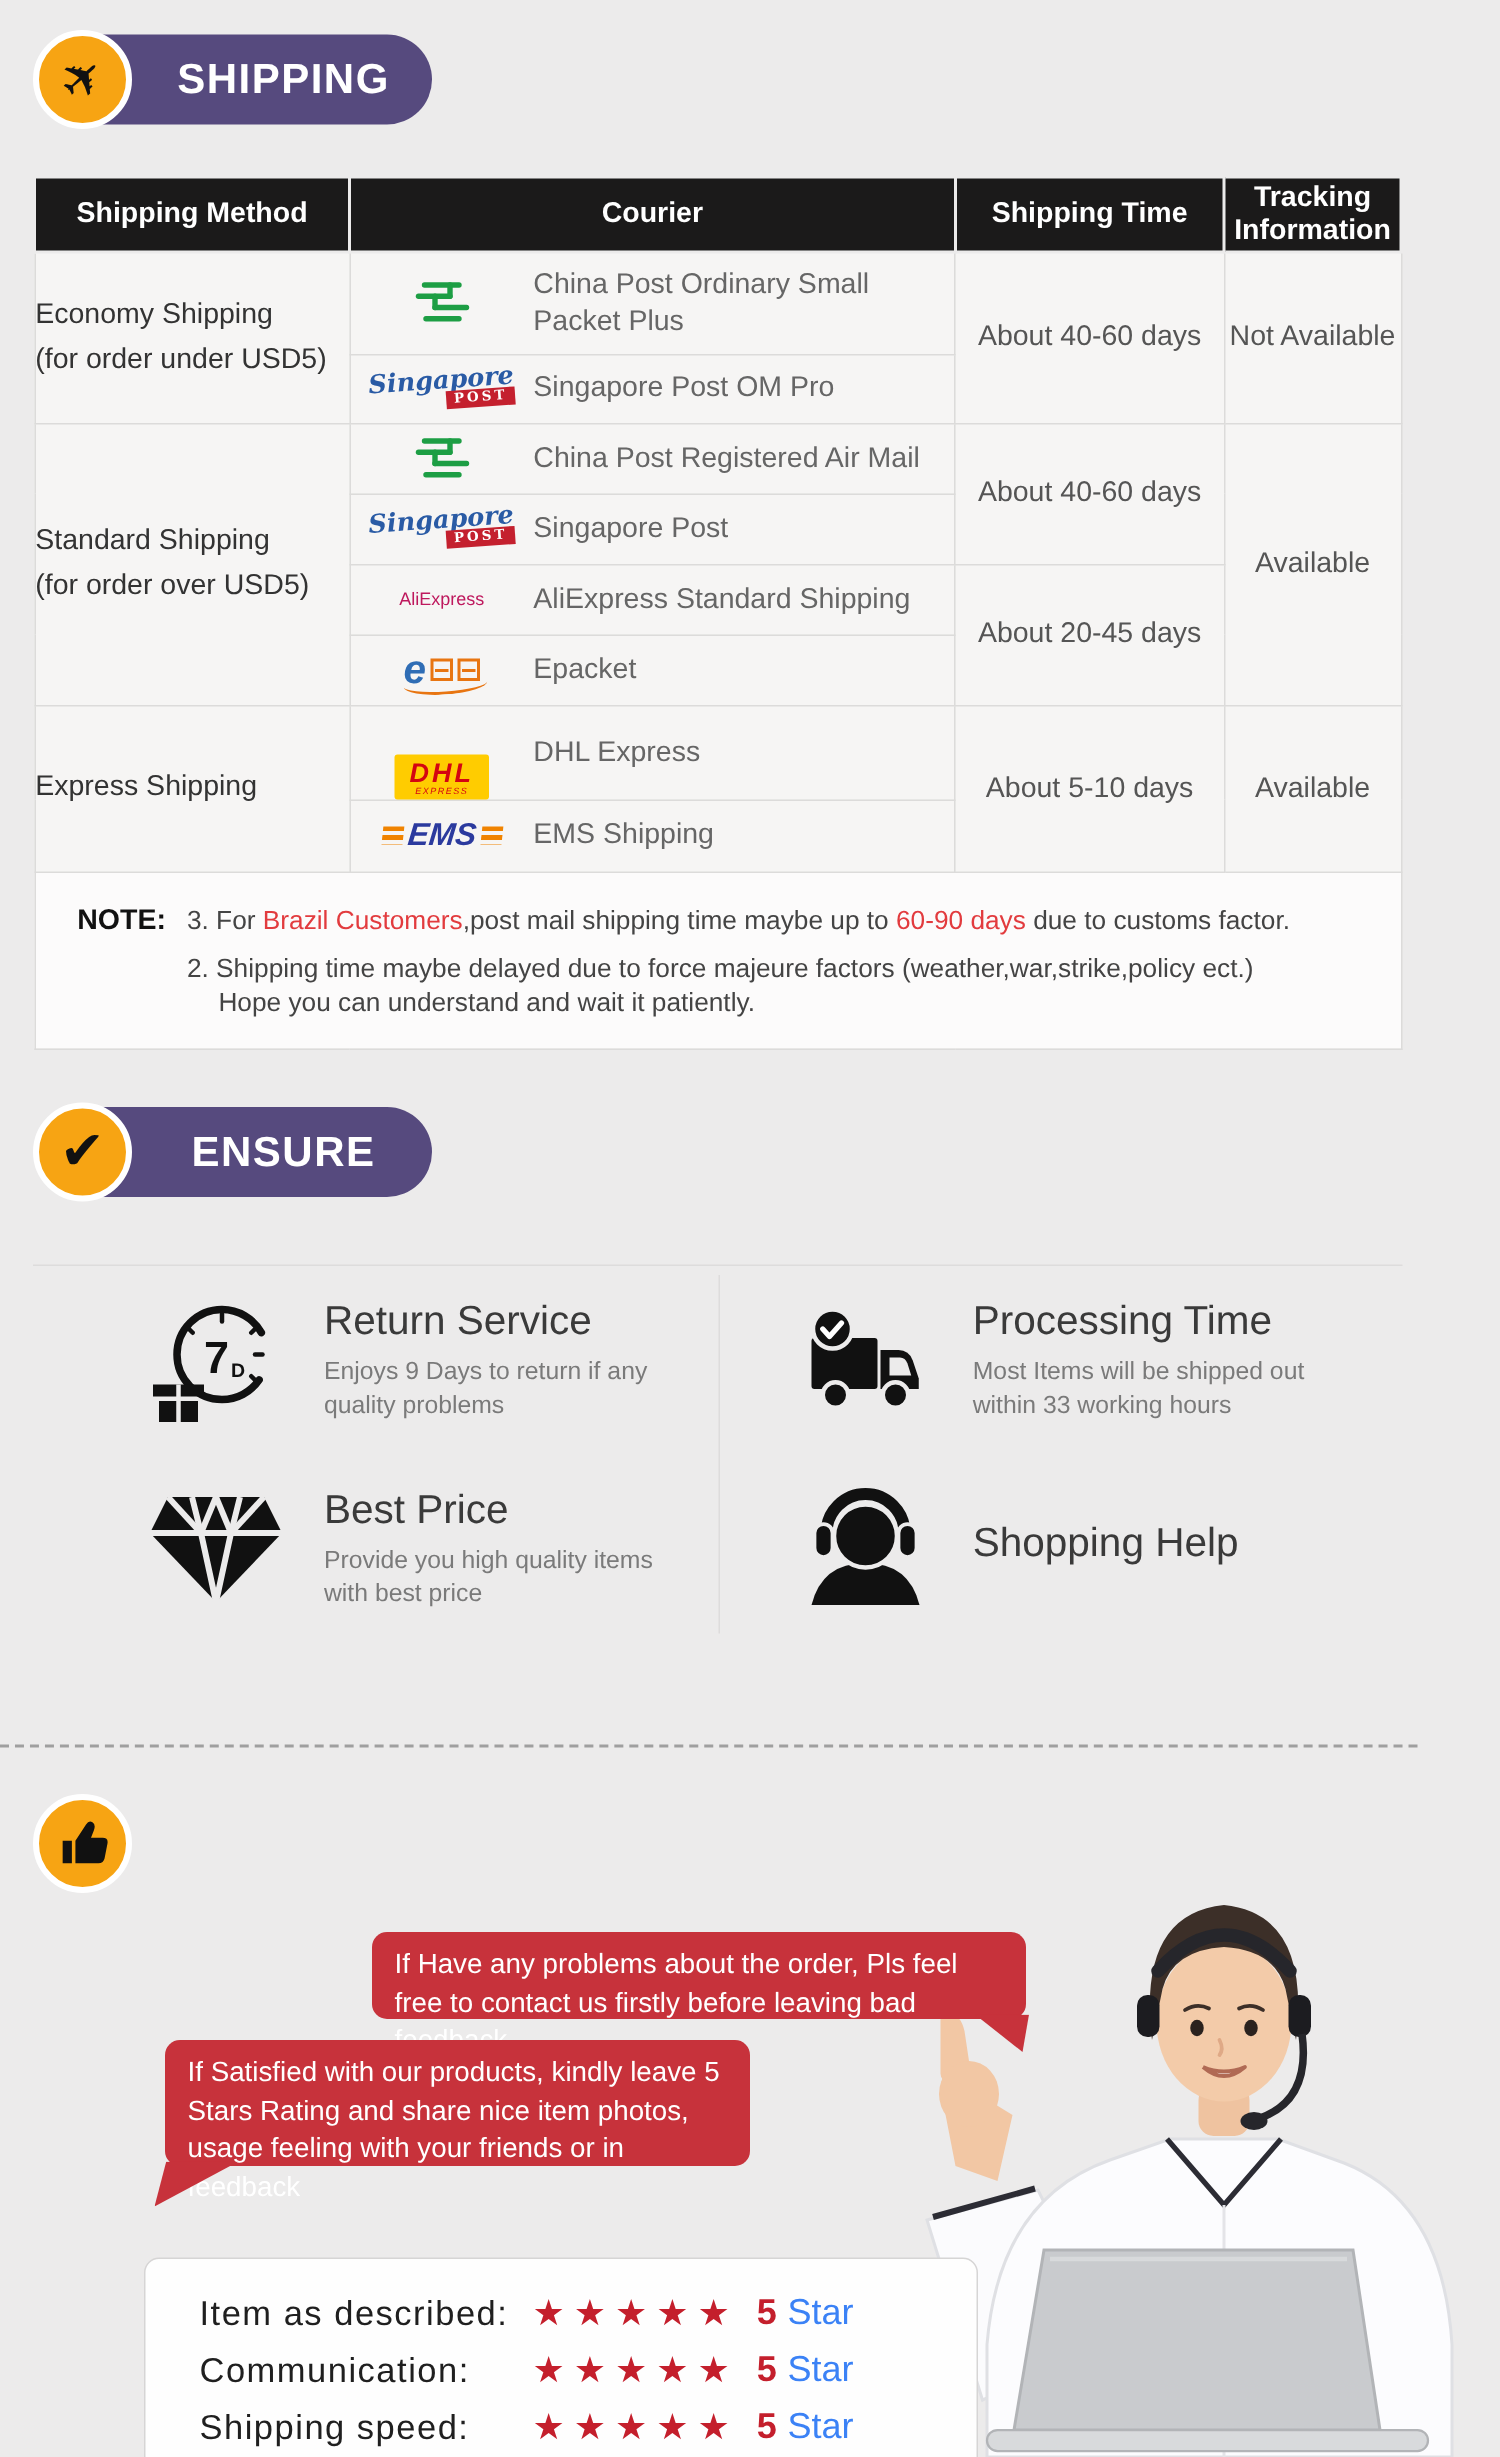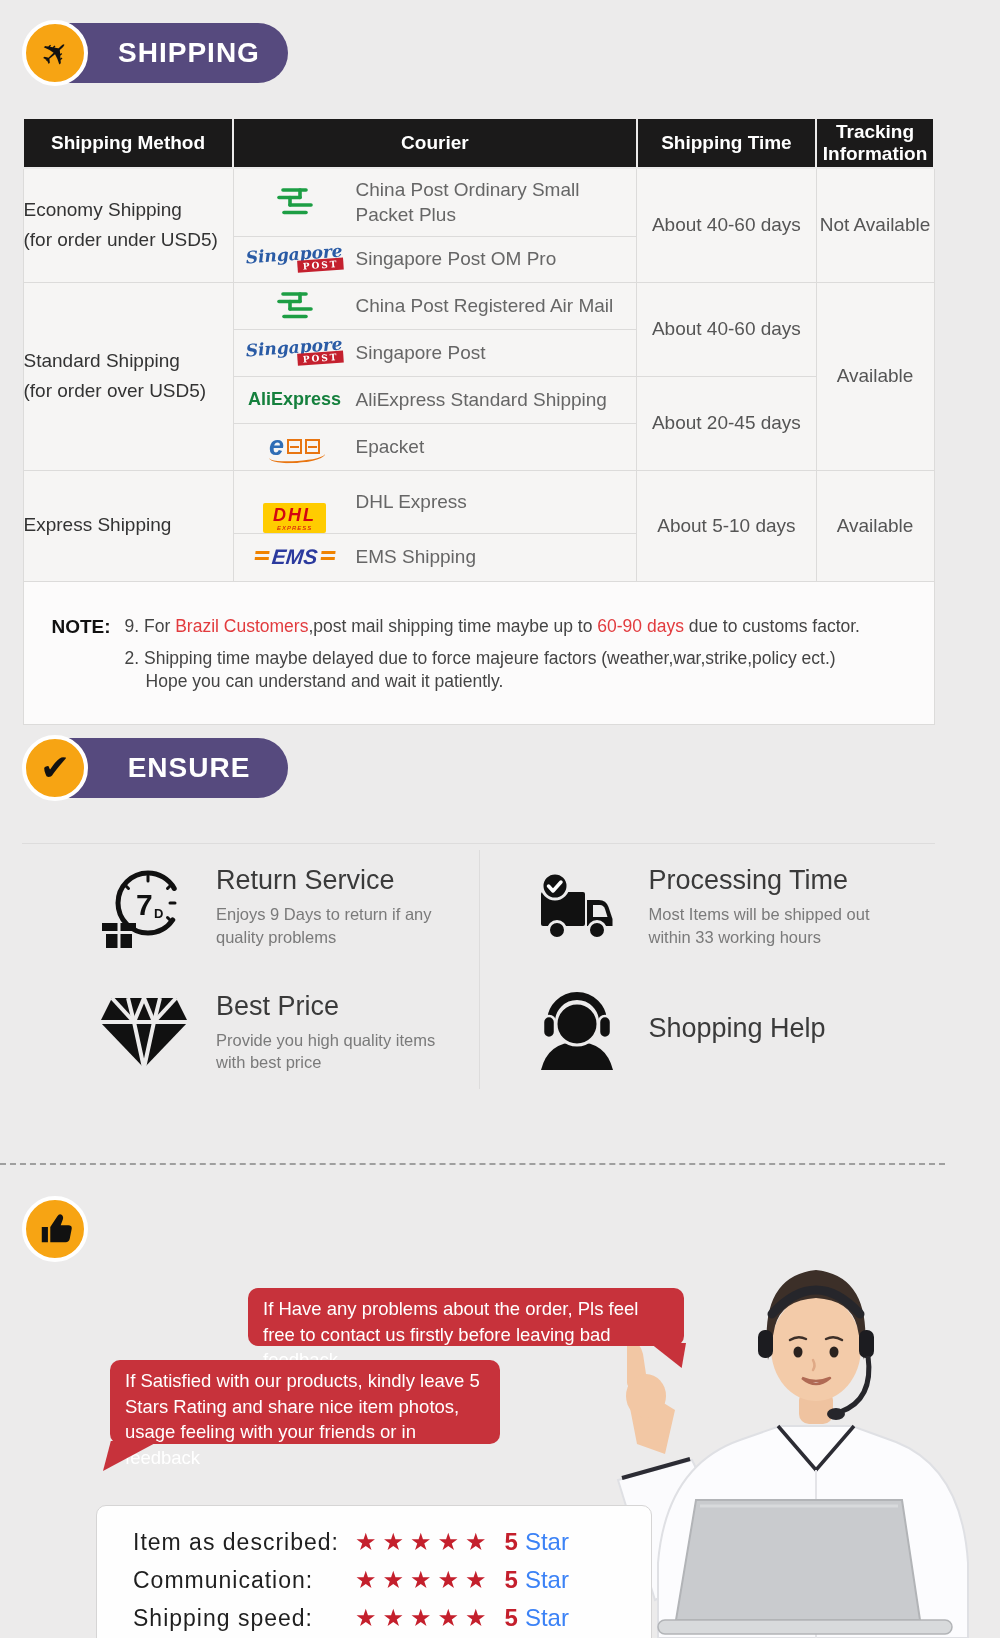--- a/index.html
+++ b/index.html
@@ -37,21 +37,21 @@
   .method-cell { text-align:left; font-size:19px; color:#333; line-height:1.6; }
   .time-cell, .track-cell { text-align:center; font-size:19px; color:#555; }
   .courier { display:flex; align-items:center; }
   .logo-box { width:122px; display:flex; justify-content:center; align-items:center; flex:0 0 122px; }
   .c-name { font-size:19px; color:#666; line-height:1.35; padding-right:6px; }
 
   
   .sg-logo { display:flex; flex-direction:column; transform:rotate(-4deg); }
   .sg-script { font-family:"DejaVu Serif", serif; font-style:italic; font-weight:bold; color:#2a5ba5; font-size:17px; line-height:1; }
   .sg-post { align-self:flex-end; background:#c4202e; color:#fff; font-family:"DejaVu Serif", serif; font-size:9px; font-weight:bold; letter-spacing:2px; padding:1px 5px; margin-top:-2px; }
-  .ali-logo { color:#15803d; font-size:18px; font-weight:bold; }
+  .ali-logo { color:#be185d; font-size:12px; font-weight:normal; }
   .dhl-logo { background:#ffcc00; padding:3px 10px 2px; display:flex; flex-direction:column; align-items:center; border-radius:2px;margin-top:32px; }
   .dhl-text { color:#d40511; font-weight:bold; font-style:italic; font-size:18px; letter-spacing:2px; line-height:1; }
   .dhl-sub  { color:#d40511; font-style:italic; font-size:6px; letter-spacing:1px; margin-top:1px; }
   .ems-logo { display:flex; align-items:center; gap:3px; transform:skewX(-6deg); }
   .ems-stripes { width:14px; height:12px; background:repeating-linear-gradient(#f08300 0 3px, transparent 3px 6px); }
   .ems-text { color:#2b3a9e; font-weight:bold; font-style:italic; font-size:21px; line-height:1; }
   .ep-logo { position:relative; display:flex; align-items:center; }
   .ep-e { color:#2f6db5; font-size:27px; font-weight:bold; font-style:italic; line-height:1; }
   .ep-blocks { display:flex; gap:3px; margin-left:3px; }
   .ep-block { width:15px; height:15px; border:2px solid #e87511; background:linear-gradient(#e87511,#e87511) center/9px 2px no-repeat; }
@@ -266,26 +266,26 @@
                 <span class="ems-stripes"></span>
                 <span class="ems-text">EMS</span>
                 <span class="ems-stripes"></span>
               </span>
         </span>
         <span class="c-name">EMS Shipping</span>
       </div>
     </td>
   </tr>
 
-  <tr style="height:143px">
+  <tr style="height:118px">
     <td class="note-cell" colspan="4">
       <div class="note-flex">
         <span class="note-label">NOTE:</span>
         <div class="note-lines">
-          <div class="note-l1"><span>9. For </span><span class="red">Brazil Customers</span><span>,post mail shipping time maybe up to </span><span class="red">60-90 days</span><span> due to customs factor.</span></div>
+          <div class="note-l1"><span>3. For </span><span class="red">Brazil Customers</span><span>,post mail shipping time maybe up to </span><span class="red">60-90 days</span><span> due to customs factor.</span></div>
           <div class="note-l2">2. Shipping time maybe delayed due to force majeure factors (weather,war,strike,policy ect.)</div>
           <div class="note-l3">Hope you can understand and wait it patiently.</div>
         </div>
       </div>
     </td>
   </tr>
 </tbody>
   </table>
 
 <div class="section-pill" style="top:735px;">

